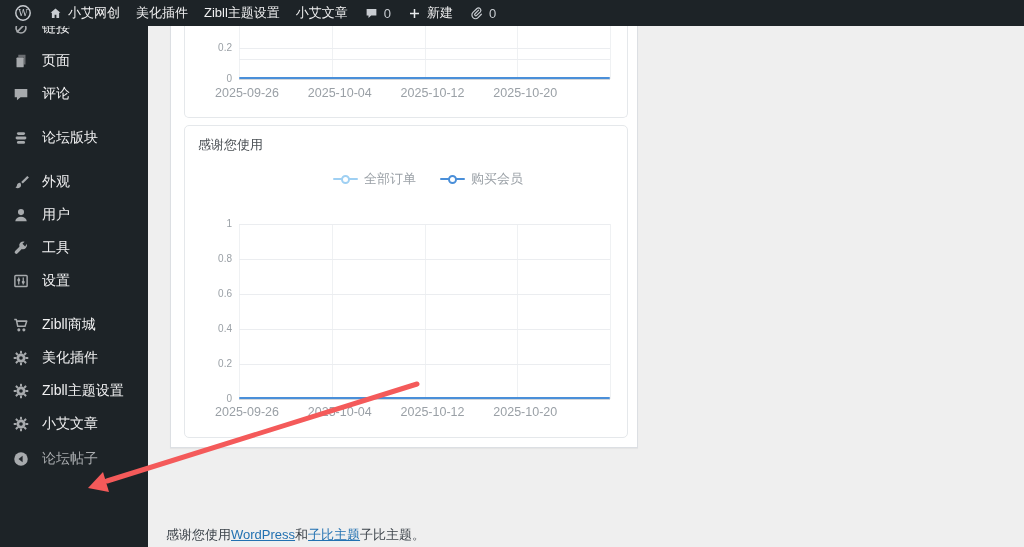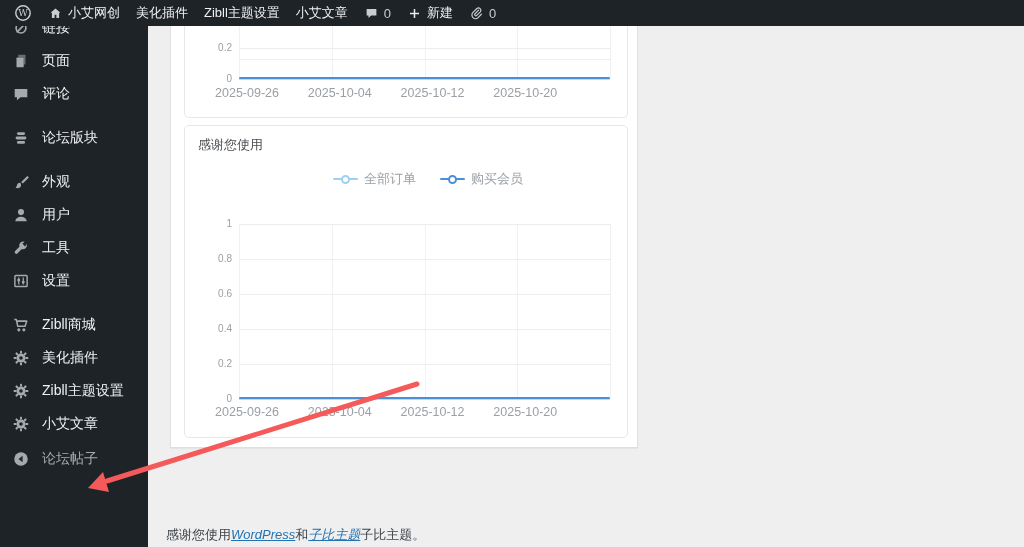--- a/index.html
+++ b/index.html
@@ -65,21 +65,21 @@
   .legend-marker .c  { position: absolute; left: 8px; top: 0; width: 9px; height: 9px; border-radius: 50%; border: 2px solid; background: #fff; }
 
   .hgrid { position: absolute; height: 1px; background: #ebedf0; }
   .hgrid.axis { background: #d2d6da; }
   .vgrid { position: absolute; width: 1px; background: #eff1f3; }
   .ytick { position: absolute; width: 40px; text-align: right; font-size: 10px; color: #9aa0a6; line-height: 14px; }
   .xtick { position: absolute; transform: translateX(-50%); font-size: 12.5px; color: #9aa0a6; white-space: nowrap; line-height: 14px; }
   .dline { position: absolute; height: 2px; border-radius: 1px; }
 
   .footer { position: absolute; left: 166px; top: 526px; font-size: 13px; color: #3c434a; z-index: 5; }
-  .footer a { color: #2271b1; text-decoration: underline; cursor: pointer; font-style: italic; }
+  .footer a { color: #2271b1; text-decoration: underline; cursor: pointer; }
 
   .arrow-overlay { position: absolute; left: 0; top: 0; z-index: 70; pointer-events: none; }
 </style>
 </head>
 <body>
 
 <svg class="arrow-overlay" width="1024" height="547">
   <line x1="417" y1="384" x2="107" y2="481" stroke="#f45a5a" stroke-width="5" stroke-linecap="round"></line>
   <polygon points="88,488 109,492 103,472" fill="#f45a5a"></polygon>
 </svg>

